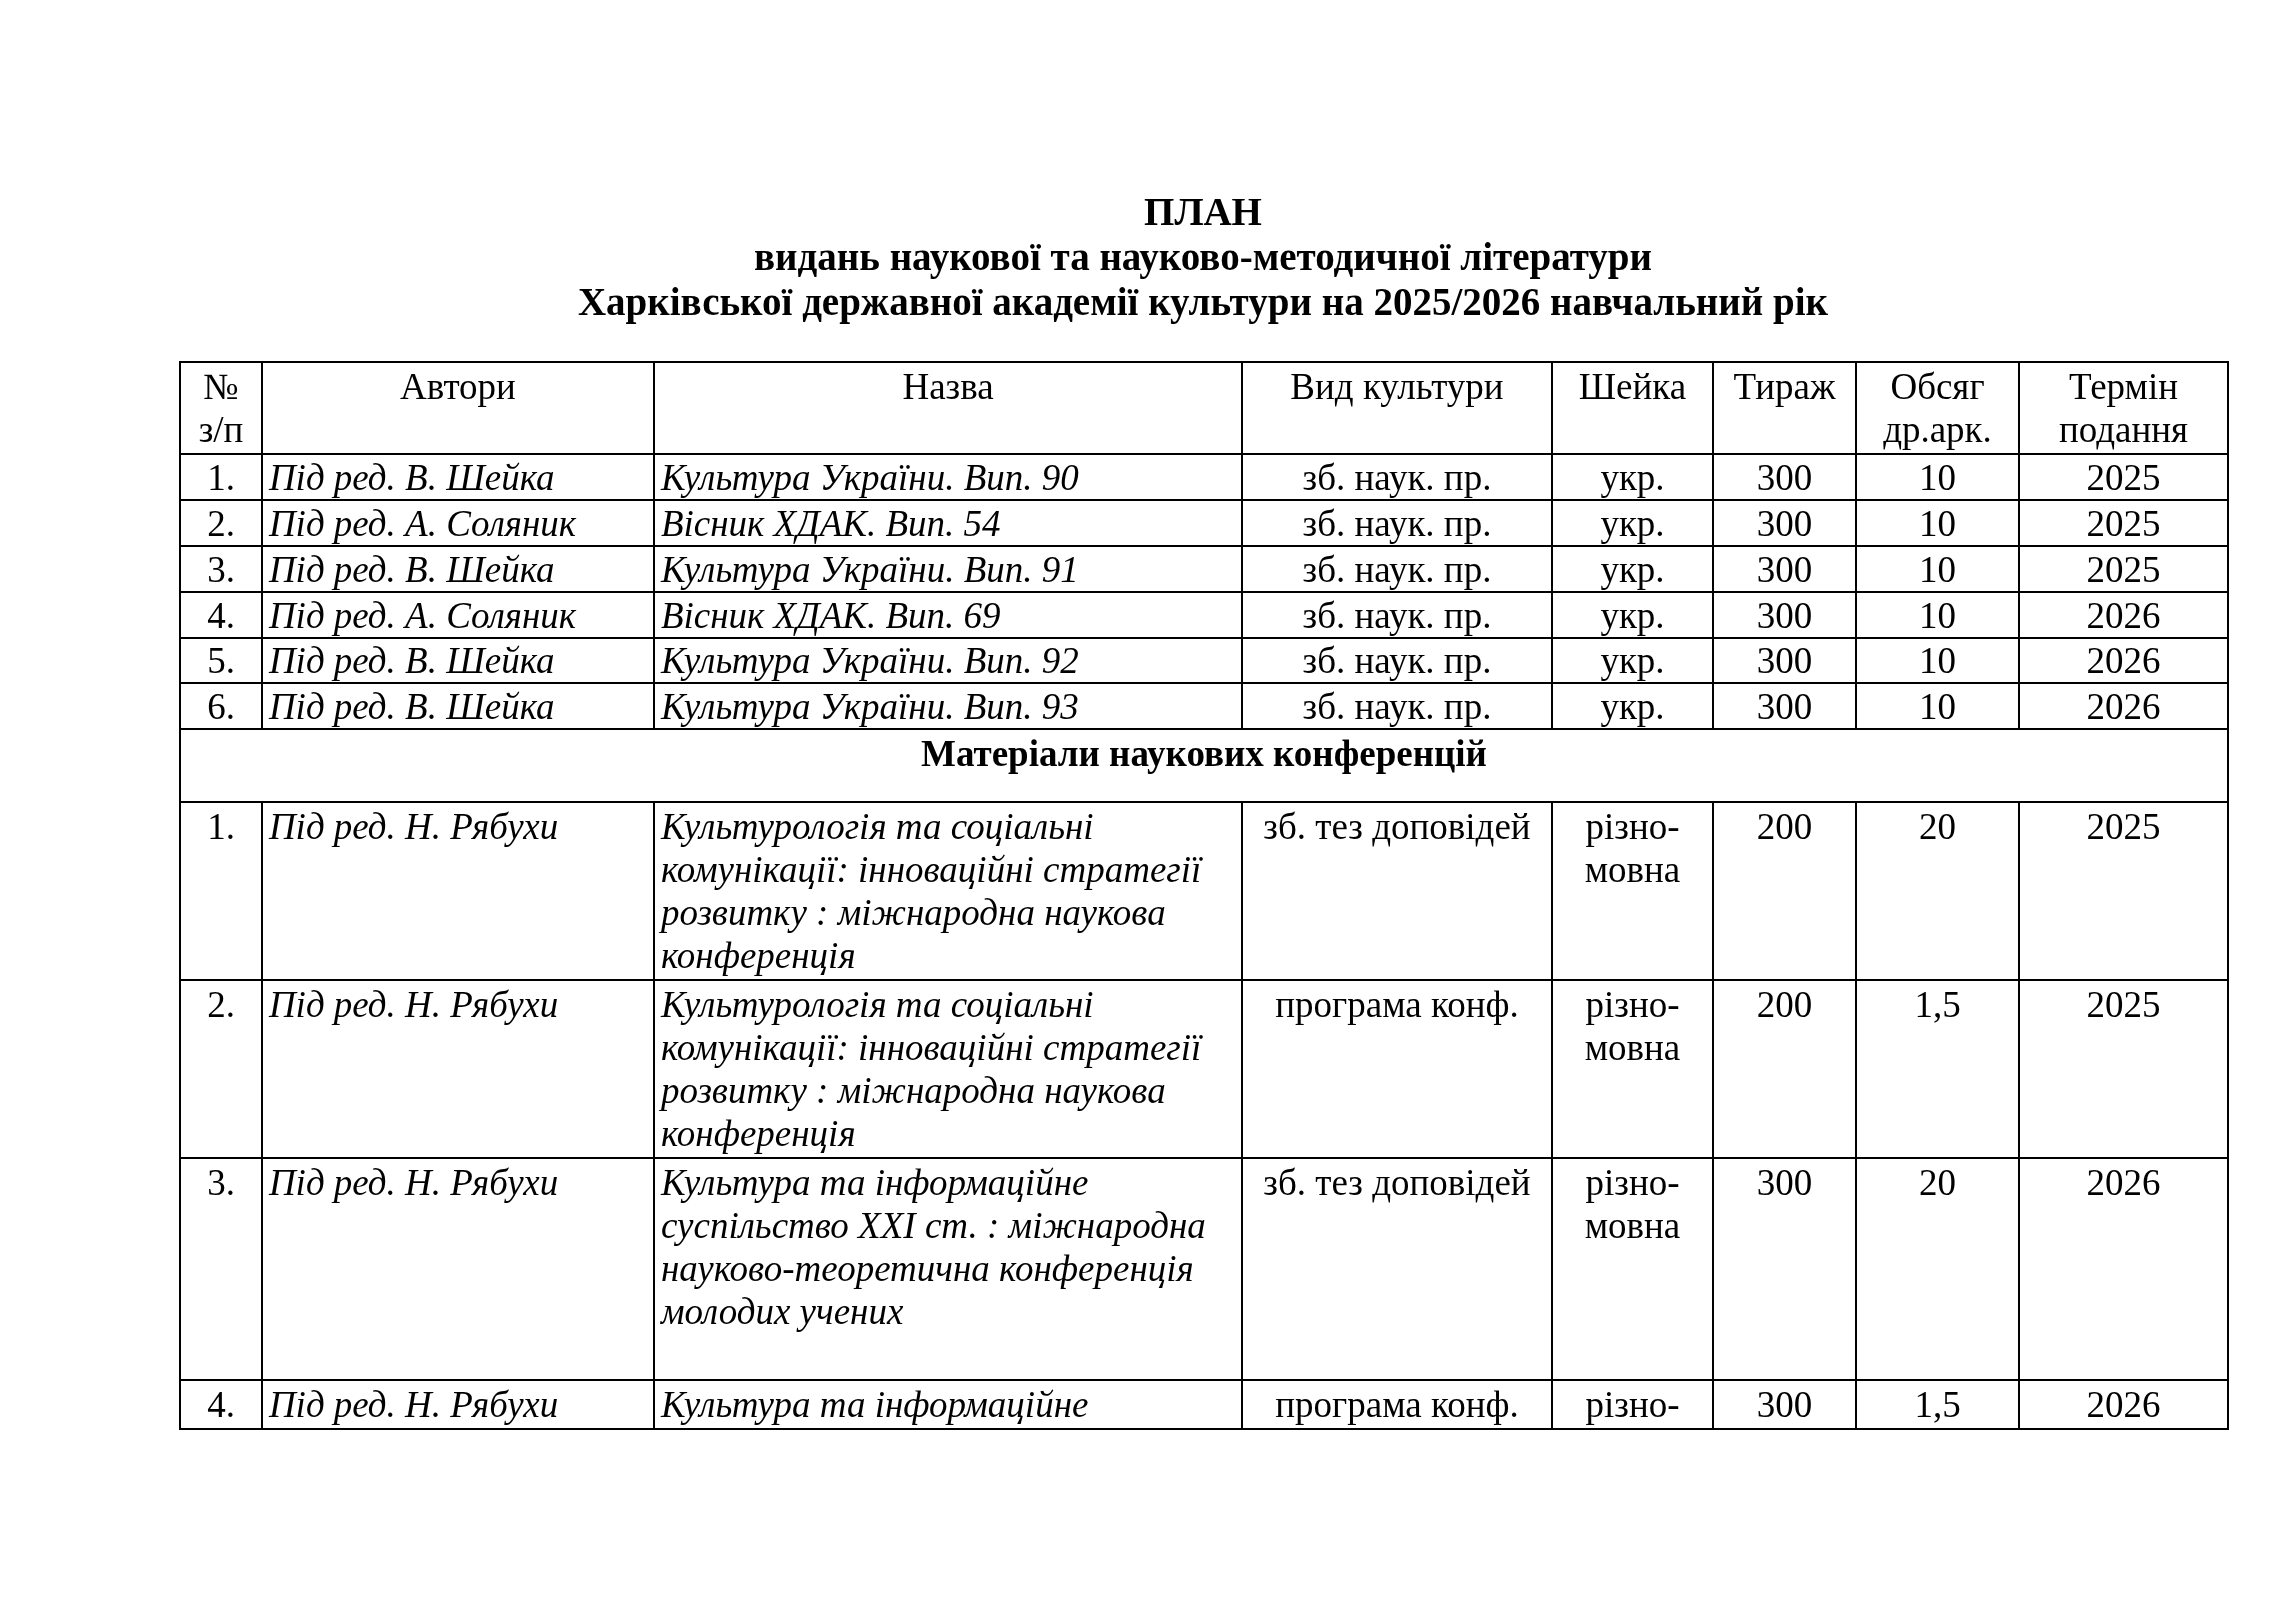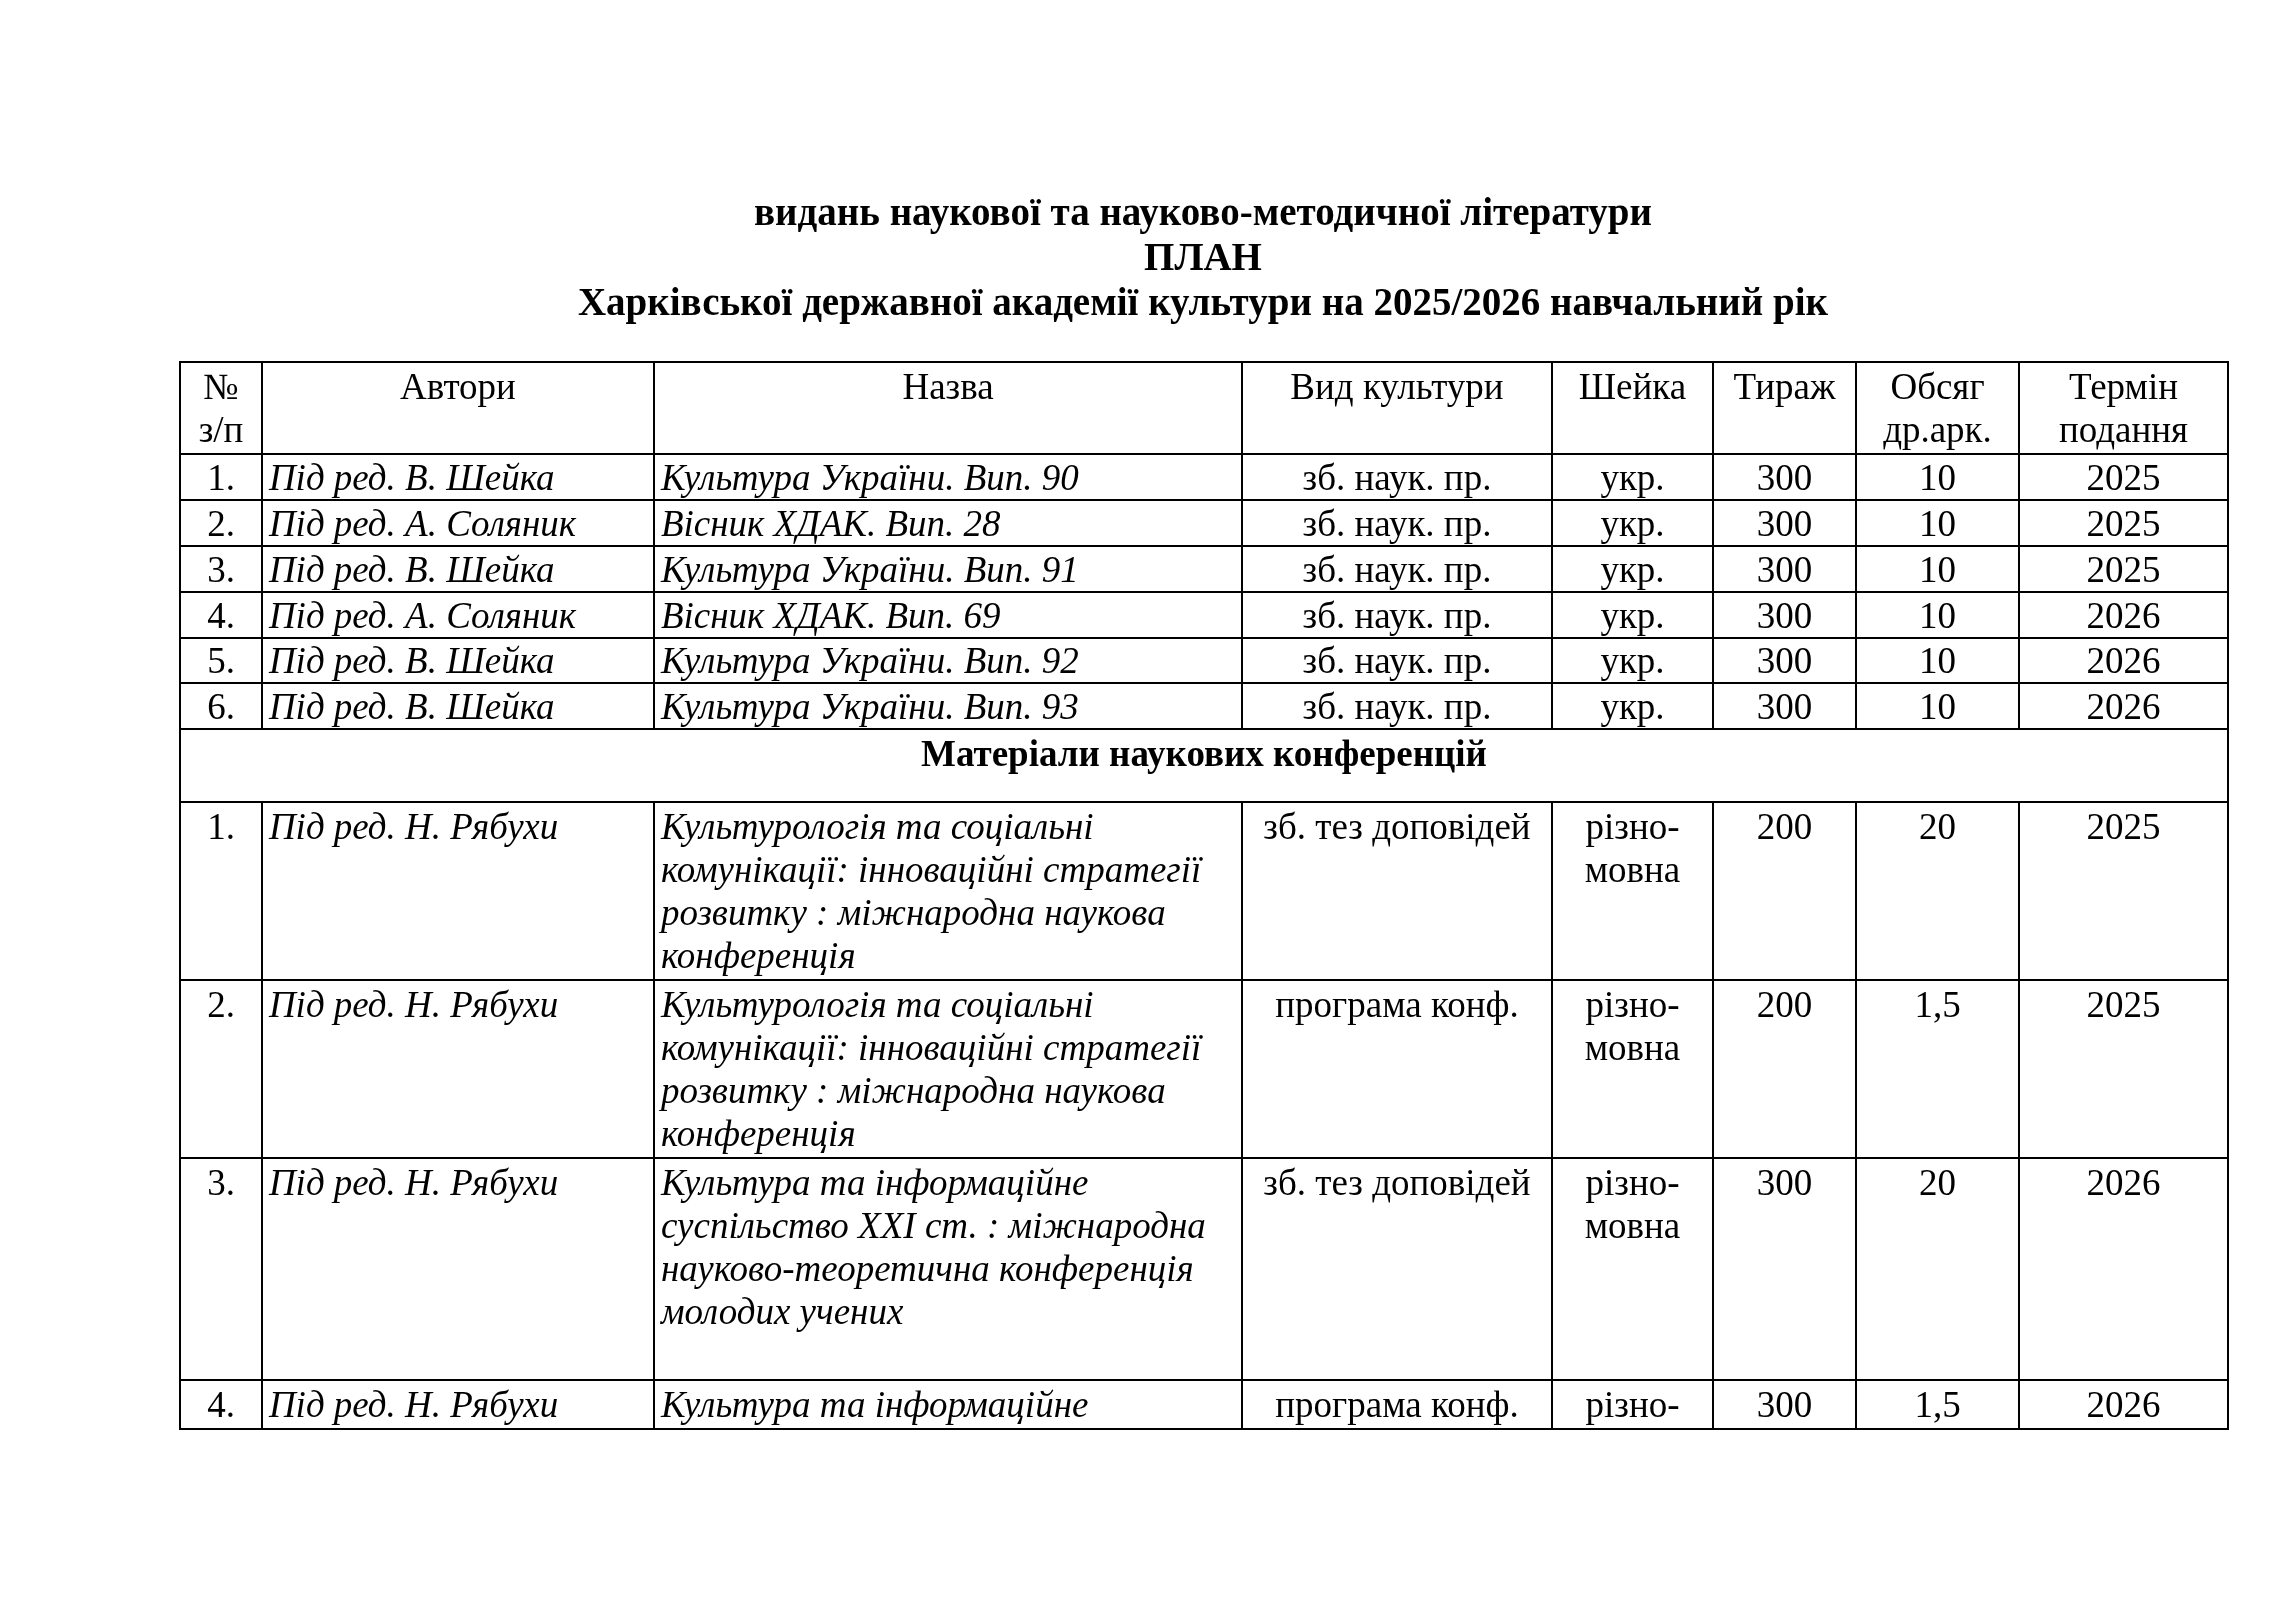--- a/index.html
+++ b/index.html
@@ -50,22 +50,22 @@
   }
   td.c-center { text-align: center; }
   td.c-left   { text-align: left; padding-left: 11.8px; font-style: italic; }
   td.ml { white-space: pre-line; border-radius: 16px; }
   tr.r-data td { line-height: 39px; padding-top: 2.9px; }
 </style>
 </head>
 <body>
 
 <div class="doc-title">
+  <div>ПЛАН</div>
   <div>видань наукової та науково-методичної літератури</div>
-  <div>ПЛАН</div>
   <div>Харківської державної академії культури на 2025/2026 навчальний рік</div>
 </div>
 
 <table class="plan">
   <colgroup>
     <col style="width:82px">
       <col style="width:392px">
       <col style="width:588px">
       <col style="width:310px">
     <col style="width:161px">
@@ -96,21 +96,21 @@
     <td class="c-left">Культура України. Вип. 90</td>
     <td class="c-center">зб. наук. пр.</td>
     <td class="c-center">укр.</td>
     <td class="c-center">300</td>
     <td class="c-center">10</td>
     <td class="c-center">2025</td>
   </tr>
   <tr class="r-data">
     <td class="c-center">2.</td>
     <td class="c-left">Під ред. А. Соляник</td>
-    <td class="c-left">Вісник ХДАК. Вип. 28</td>
+    <td class="c-left">Вісник ХДАК. Вип. 54</td>
     <td class="c-center">зб. наук. пр.</td>
     <td class="c-center">укр.</td>
     <td class="c-center">300</td>
     <td class="c-center">10</td>
     <td class="c-center">2025</td>
   </tr>
   <tr class="r-data">
     <td class="c-center">3.</td>
     <td class="c-left">Під ред. В. Шейка</td>
     <td class="c-left">Культура України. Вип. 91</td>

